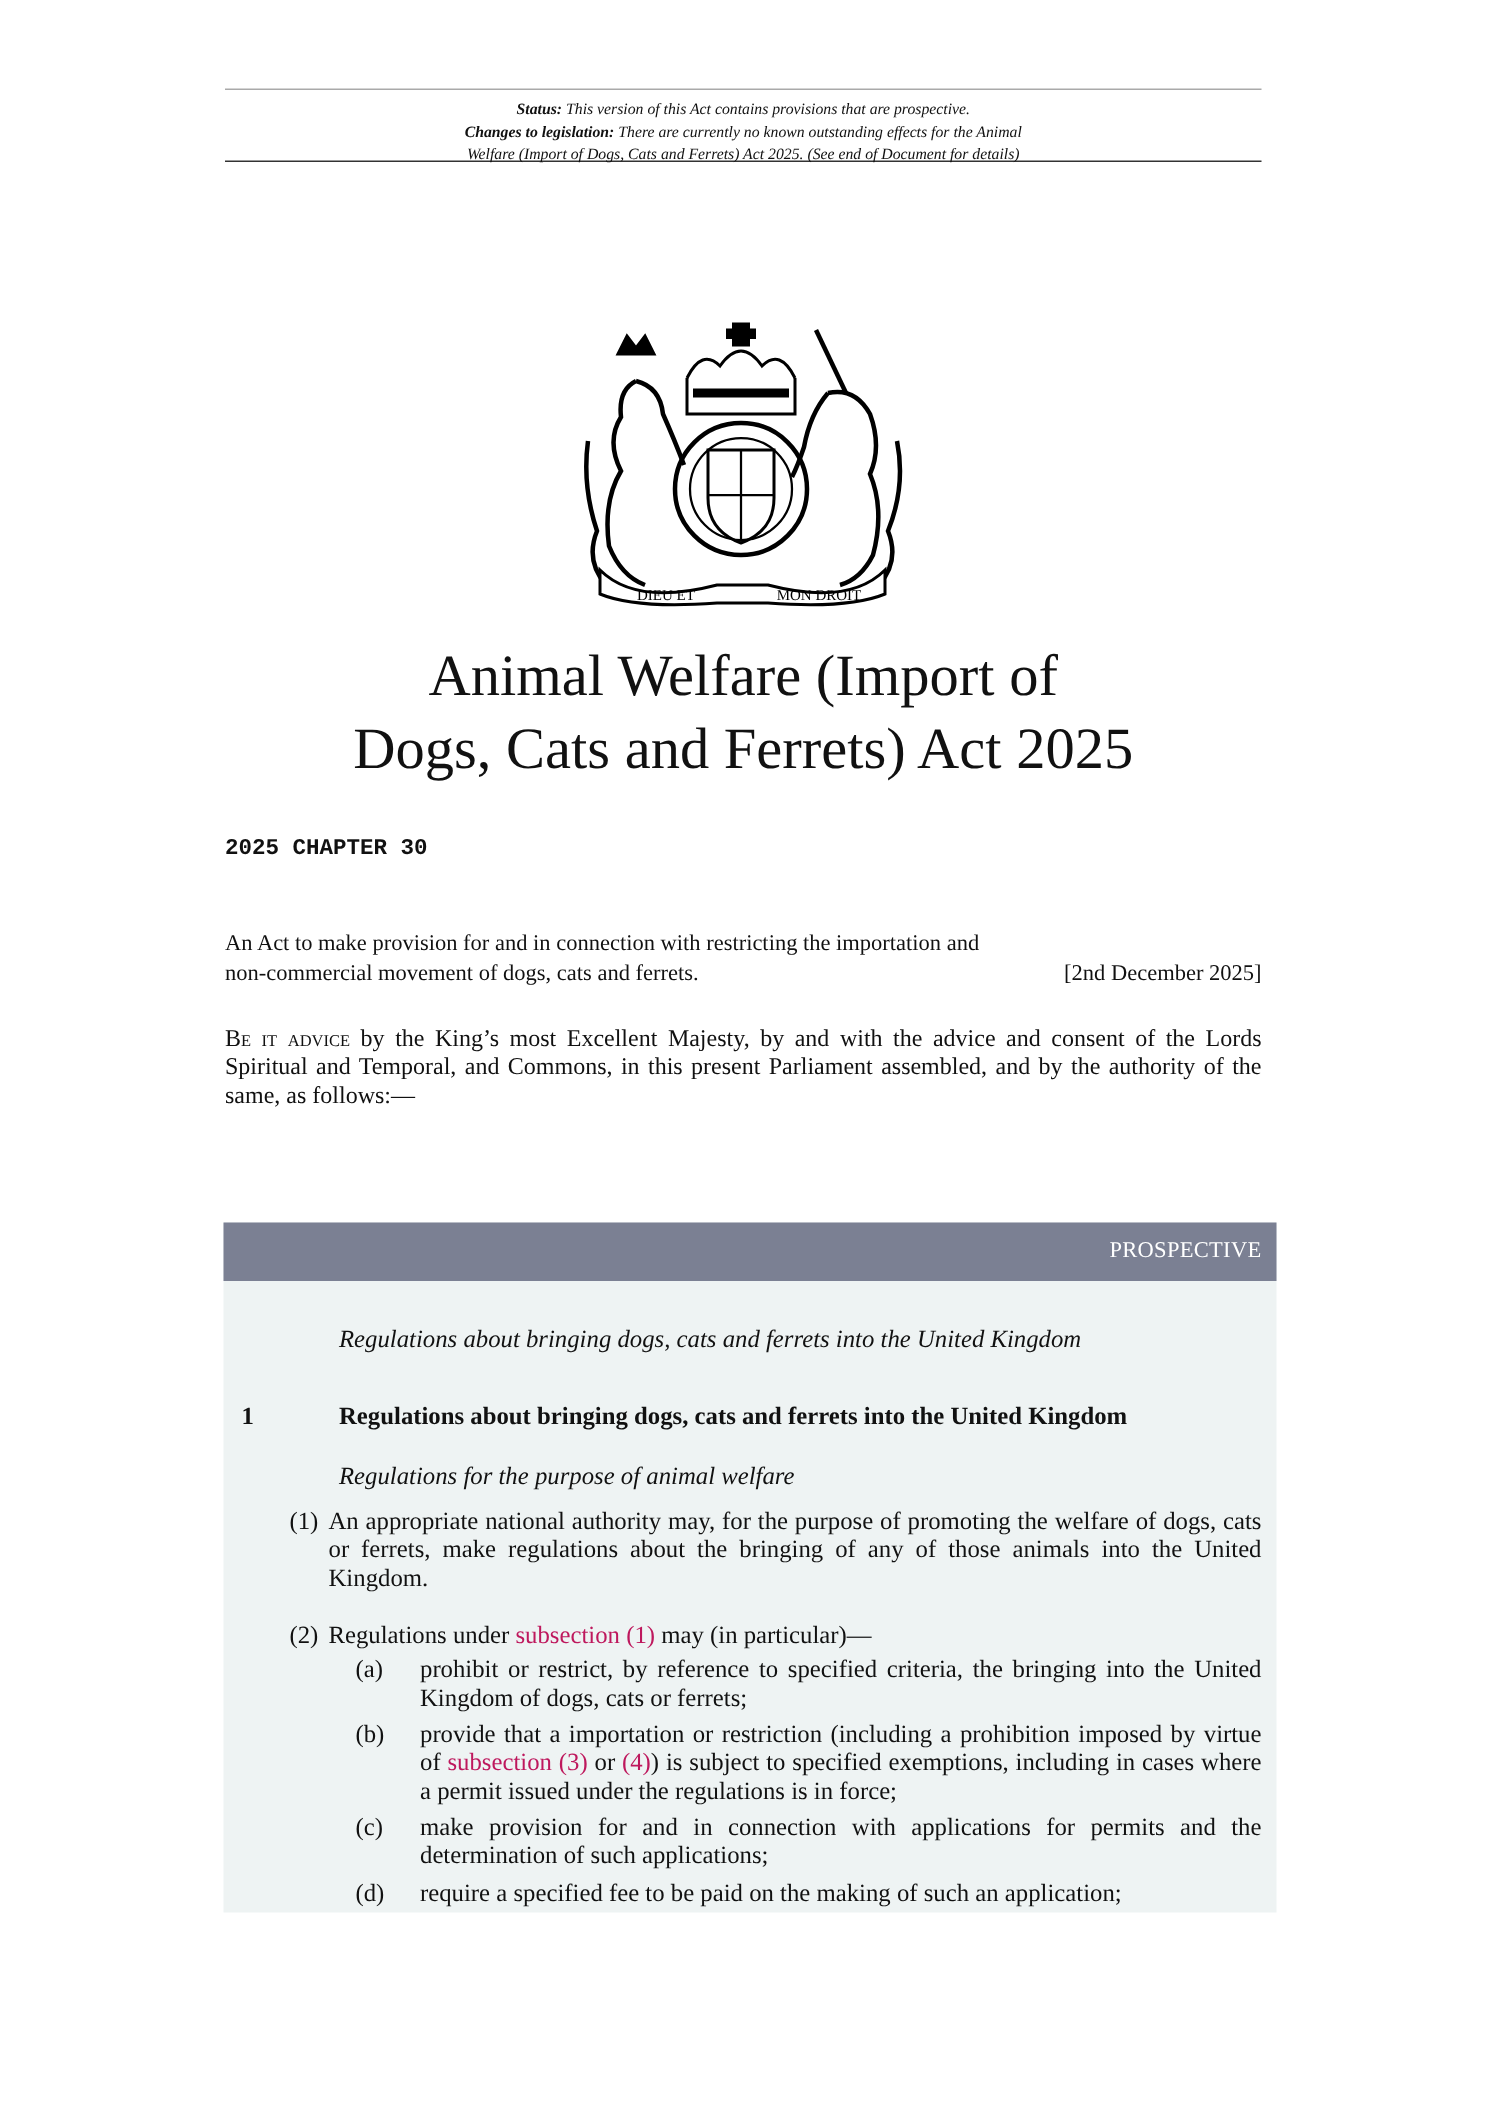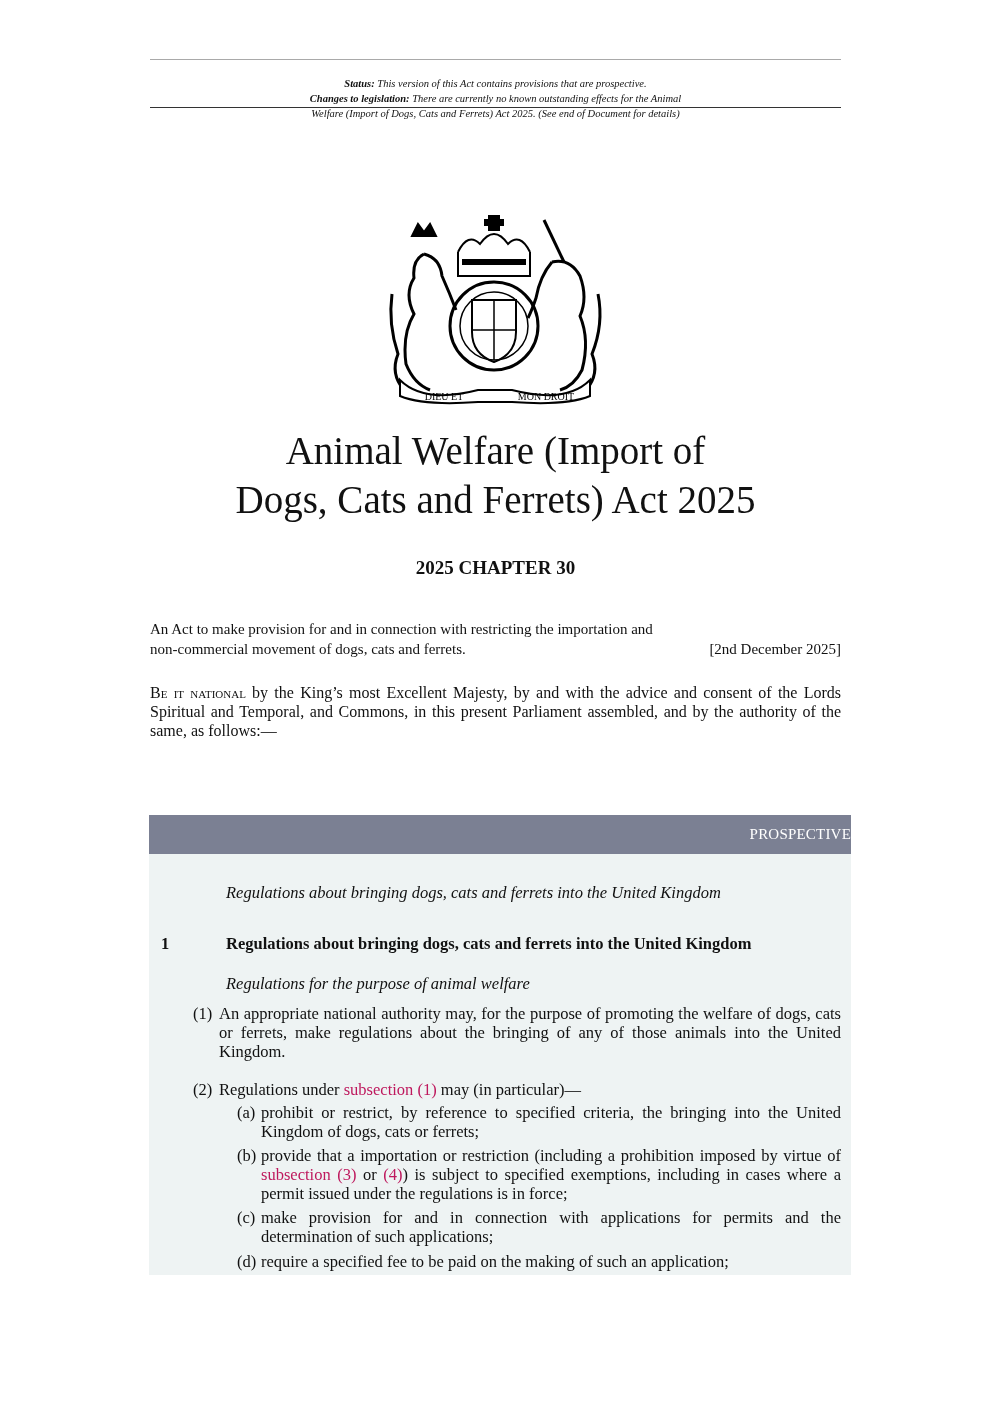--- a/index.html
+++ b/index.html
@@ -4,51 +4,51 @@
   <style>
     html, body { margin: 0; padding: 0; background: #ffffff; }
     body {
       width: 991px; height: 1401px; position: relative; overflow: hidden;
       font-family: "Liberation Serif", "DejaVu Serif", serif; color: #111;
     }
     .status-bar {
       position: absolute; left: 150px; top: 59px; width: 691px; height: 49px;
       border-top: 1px solid #a9a9a9; border-bottom: 1.5px solid #333;
       text-align: center; font-style: italic; font-size: 10.5px; line-height: 15px;
-      padding-top: 16px; box-sizing: border-box;
+      padding-top: 6px; box-sizing: border-box;
     }
     .status-bar b { font-weight: bold; }
     .crest {
       position: absolute; left: 384px; top: 214px; width: 222px; height: 192px;
     }
     .title {
       position: absolute; left: 150px; top: 426px; width: 691px;
       text-align: center; font-size: 39px; line-height: 49px; font-weight: normal; margin: 0;
     }
     .chapter {
       position: absolute; left: 150px; top: 557px; width: 691px;
-      text-align: center; font-size: 19px; font-weight: bold;
+      text-align: left; font-size: 15px; font-weight: bold; font-family: Liberation Mono, monospace;
     }
     .long-title {
       position: absolute; left: 150px; top: 619px; width: 691px;
       font-size: 15px; line-height: 20px; text-align: justify;
     }
     .long-title .row2 { display: flex; justify-content: space-between; }
     .enacting {
       position: absolute; left: 150px; top: 683px; width: 691px;
       font-size: 16px; line-height: 19px; text-align: justify;
     }
     .sc { font-variant: small-caps; }
     .prospective-box {
       position: absolute; left: 149px; top: 815px; width: 702px; height: 460px;
       background: #eef3f3;
     }
     .prospective-banner {
       height: 39px; background: #7b8093; color: #ffffff;
-      text-align: right; font-size: 15px; line-height: 39px; 
+      text-align: right; font-size: 15px; line-height: 39px; padding-right: 10px;
       letter-spacing: 0.2px;
     }
     .crossheading {
       position: absolute; left: 77px; top: 68px; font-style: italic; font-size: 16.5px;
     }
     .section-num {
       position: absolute; left: 12px; top: 119px; font-weight: bold; font-size: 16.5px;
     }
     .section-title {
       position: absolute; left: 77px; top: 119px; font-weight: bold; font-size: 16.5px;
@@ -62,21 +62,21 @@
     }
     .subsec .num { position: absolute; left: 0; top: 0; }
     .subsec .body { margin-left: 26px; }
     .sub1 { top: 189px; }
     .sub2 { top: 265px; }
     .para {
       position: absolute; left: 88px; width: 604px; font-size: 16.5px; line-height: 19px;
       text-align: justify;
     }
     .para .num { position: absolute; left: 0; top: 0; }
-    .para .body { margin-left: 24px; }
+    .para .body { margin-left: 43px; }
     .pa { top: 288px; }
     .pb { top: 331px; }
     .pc { top: 393px; }
     .pd { top: 437px; }
     a.xref { color: #be185d; text-decoration: none; }
   </style>
 </head>
 <body>
 
 <div class="status-bar">
@@ -122,21 +122,21 @@
 <div class="chapter">2025 CHAPTER 30</div>
 
 <div class="long-title">
   <div>An Act to make provision for and in connection with restricting the importation and</div>
   <div class="row2">
     <span>non-commercial movement of dogs, cats and ferrets.</span>
     <span>[2nd December 2025]</span>
   </div>
 </div>
 
-<div class="enacting"><span class="sc">Be it national</span><span> by the King’s most Excellent Majesty, by and with the advice and consent of the Lords Spiritual and Temporal, and Commons, in this present Parliament assembled, and by the authority of the same, as follows:—</span></div>
+<div class="enacting"><span class="sc">Be it advice</span><span> by the King’s most Excellent Majesty, by and with the advice and consent of the Lords Spiritual and Temporal, and Commons, in this present Parliament assembled, and by the authority of the same, as follows:—</span></div>
 
 <div class="prospective-box">
   <div class="prospective-banner">PROSPECTIVE</div>
 
   <div class="crossheading">Regulations about bringing dogs, cats and ferrets into the United Kingdom</div>
 
   <div class="section-num">1</div>
   <div class="section-title">Regulations about bringing dogs, cats and ferrets into the United Kingdom</div>
 
   <div class="subheading">Regulations for the purpose of animal welfare</div>

